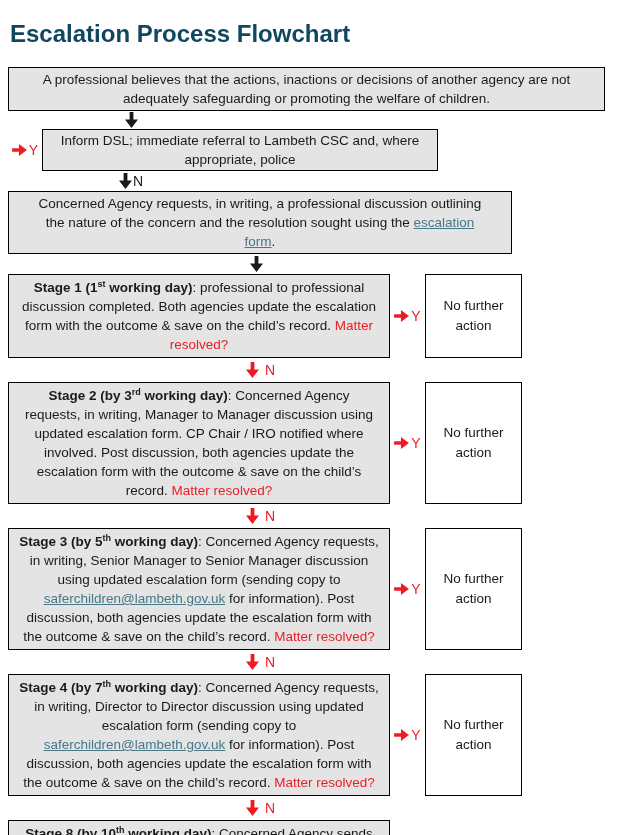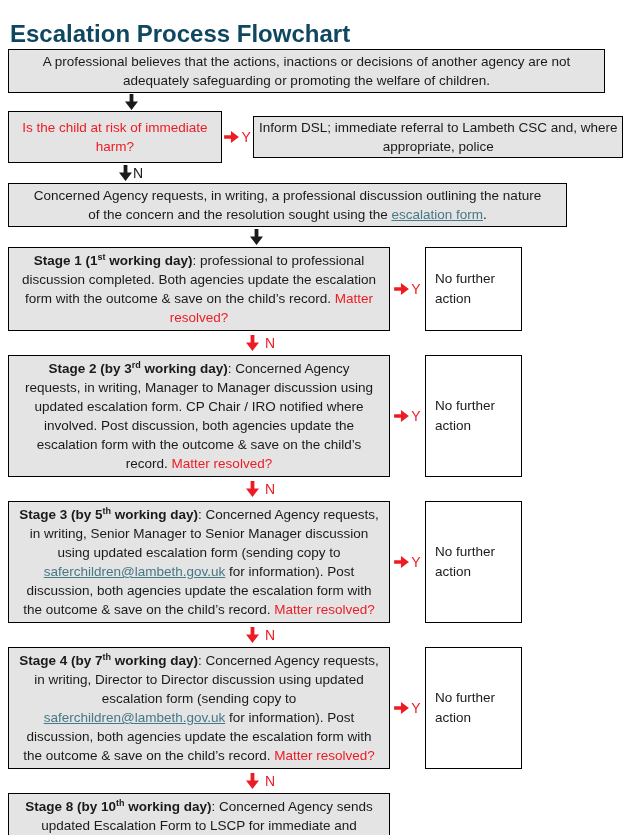--- a/index.html
+++ b/index.html
@@ -25,22 +25,22 @@
     background:var(--box_fill);
     border:1.6px solid var(--border);
     text-align:center;font-size:13.5px;line-height:19px;
     display:flex;align-items:center;justify-content:center;
   }
   .box p{margin:0;}
   .red{color:var(--red);}
   b .ord{font-size:9px;vertical-align:super;line-height:0;}
   a.link{color:var(--link);text-decoration:underline;cursor:pointer;}
 
-  #intro-box{width:597px;min-height:44px;padding:2px 5px;justify-content:flex-end;}
-  #request-box{width:559px;min-height:44px;padding:2px 21px;}
+  #intro-box{width:597px;min-height:44px;margin-top:18px;padding:2px 5px;justify-content:flex-end;}
+  #request-box{width:504px;min-height:44px;padding:2px 21px;}
 
   .row{display:flex;}
   #question-box{width:228px;min-height:52px;padding:2px 9px;color:var(--red);}
   .yes-connector{
     width:34px;display:flex;align-items:center;justify-content:center;
     color:var(--red);gap:2px;font-size:14px;align-self:center;
   }
   #inform-box{width:396px;min-height:42px;align-self:center;padding:1px 3px;}
 
   .arrow-row{display:flex;align-items:center;font-size:14px;}
@@ -48,21 +48,21 @@
   #arrow-2{margin-left:111px;height:20px;gap:1px;}
   #arrow-3{margin-left:242px;height:20px;}
   .n-row{margin-left:238px;height:24px;gap:6px;color:var(--red);}
 
   .stage-row{display:flex;align-items:stretch;}
   .stage-box{width:382px;padding:3px 10px;}
   .stage-connector{width:35px;}
   .nfa-box{
     width:97px;background:#ffffff;border:1.6px solid var(--border);
     display:flex;align-items:center;justify-content:center;
-    text-align:left;font-size:13.5px;line-height:20px;padding:0 9px;
+    text-align:center;font-size:13.5px;line-height:20px;padding:0 9px;
   }
   .icon{display:inline-flex;align-items:center;}
   svg{display:block;}
 </style>
 </head>
 <body>
 
 <div class="page">
 
   <h1 class="title">Escalation Process Flowchart</h1>
@@ -73,23 +73,20 @@
 
   <div class="arrow-row" id="arrow-1">
     <span class="icon">
         <svg width="13" height="16" viewBox="0 0 13 16" fill="currentColor">
           <path d="M4.6 0h3.8v7.4h4.6L6.5 16 0 7.4h4.6z"></path>
         </svg>
       </span>
   </div>
 
   <div class="row">
-    <div class="box" id="question-box">
-      <p>Is the child at risk of immediate harm?</p>
-    </div>
     <div class="yes-connector">
       <span class="icon">
           <svg width="15" height="12" viewBox="0 0 16 13" fill="currentColor">
             <path d="M0 4.6h7.4V0L16 6.5 7.4 13V8.4H0z"></path>
           </svg>
         </span>
       <span>Y</span>
     </div>
     <div class="box" id="inform-box">
       <p>Inform DSL; immediate referral to Lambeth CSC and, where appropriate, police</p>

